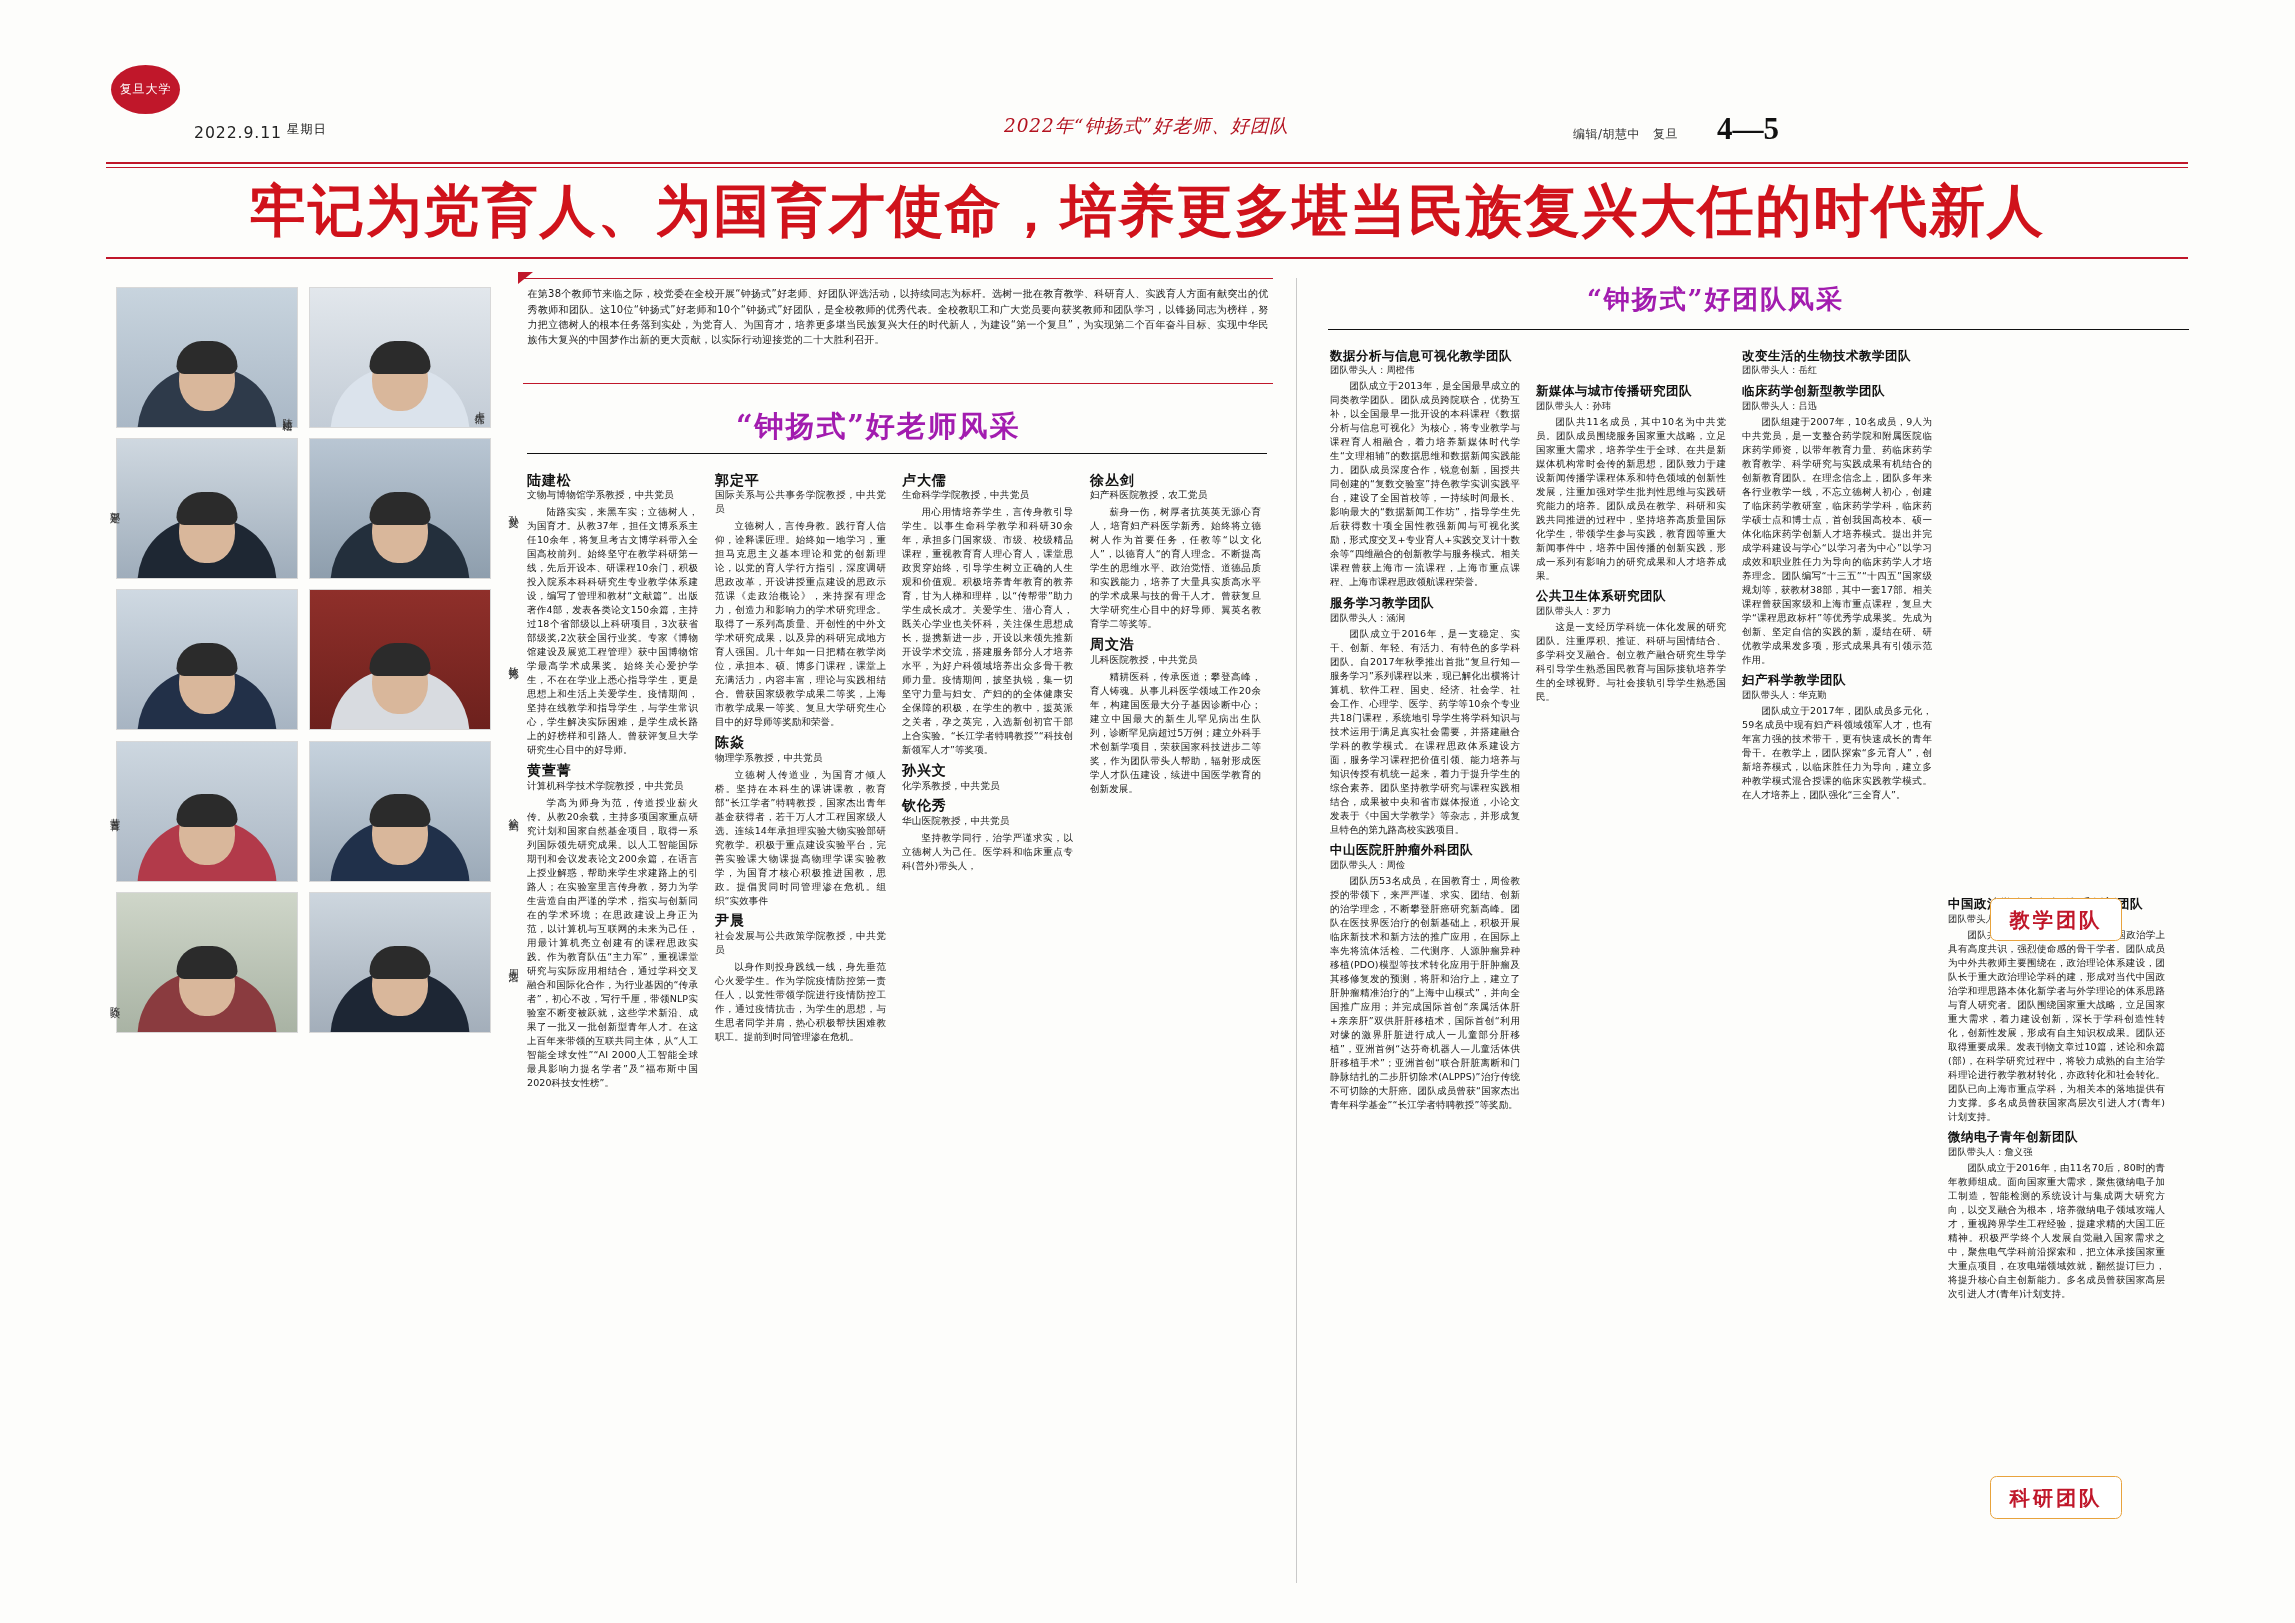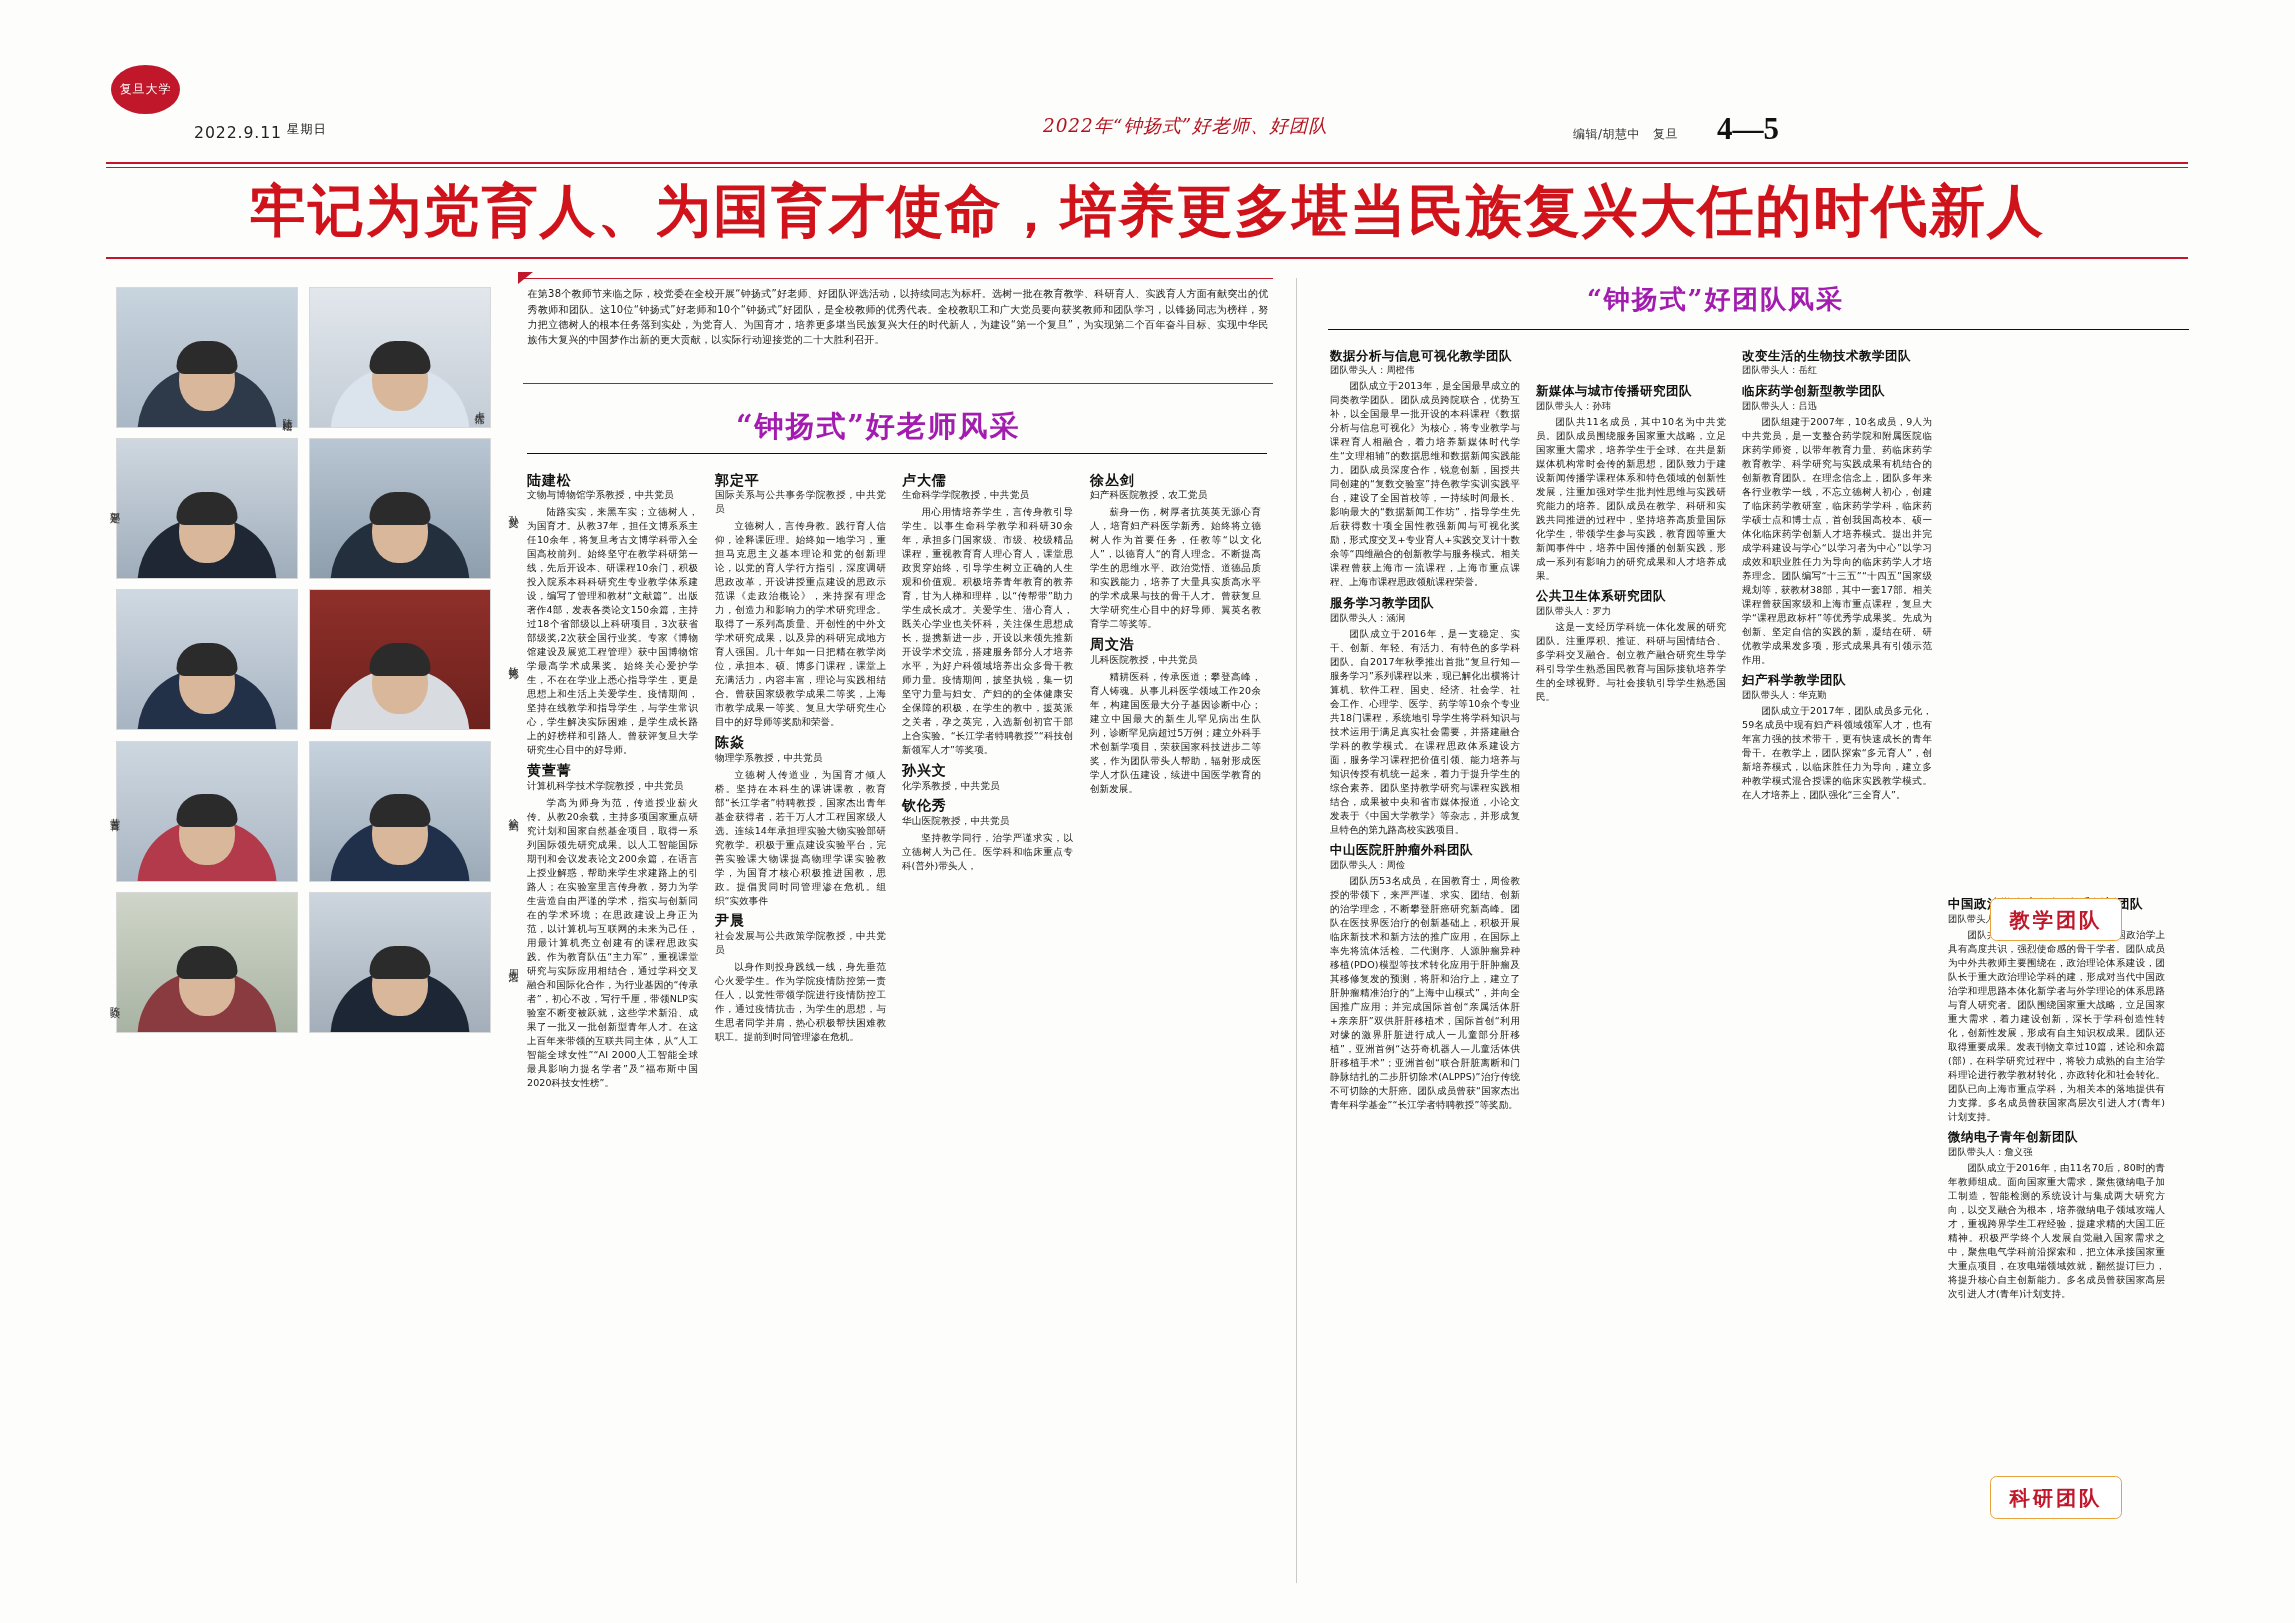--- a/index.html
+++ b/index.html
@@ -35,21 +35,20 @@
   .weekday{
     position:absolute;left:287px;top:121px;
     font-size:12px;color:#111;letter-spacing:1.4px;
   }
   .center-banner{
     position:absolute;left:1004px;top:113px;
     font-size:18.5px;color:#b3121f;letter-spacing:0.9px;
     font-family:"DejaVu Serif","Liberation Serif",serif;
     font-style:italic;
     white-space:nowrap;
-    margin-left:39px;
   }
   .editor-line{
     position:absolute;right:217px;top:126px;
     font-size:12px;color:#333;letter-spacing:0.5px;
   }
   .page-no{
     position:absolute;right:116px;top:111px;
     font-size:31px;font-weight:bold;color:#111;
     font-family:Liberation Serif, serif;
   }

